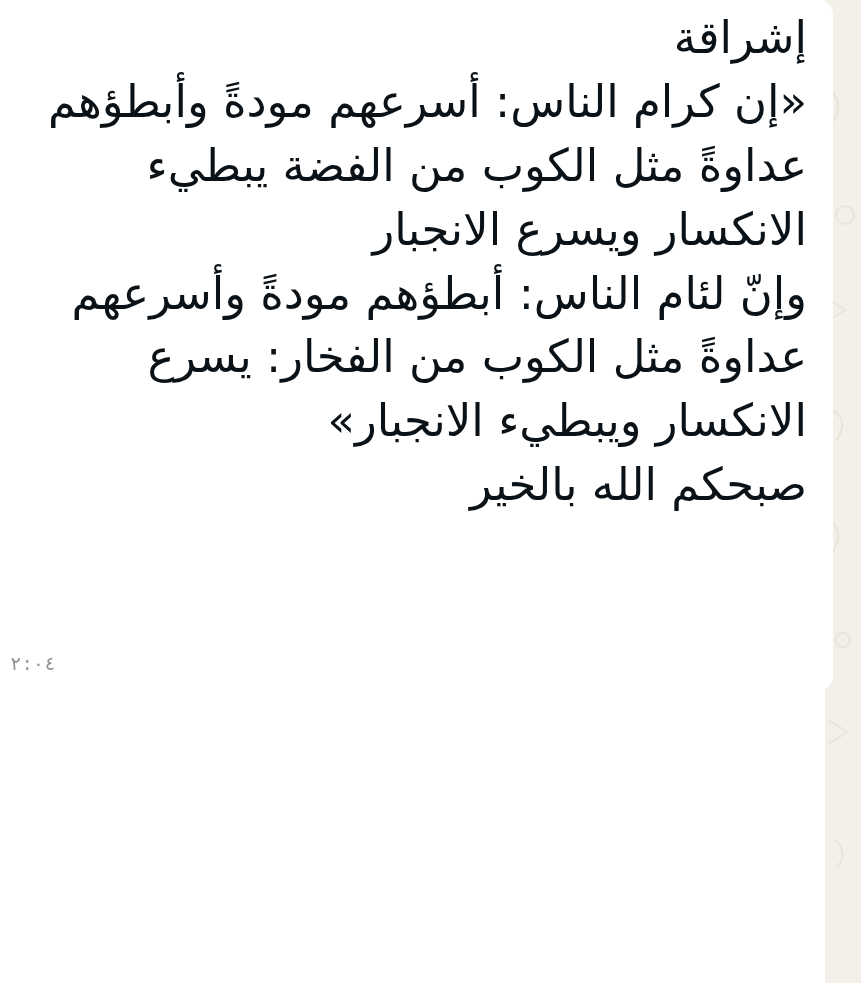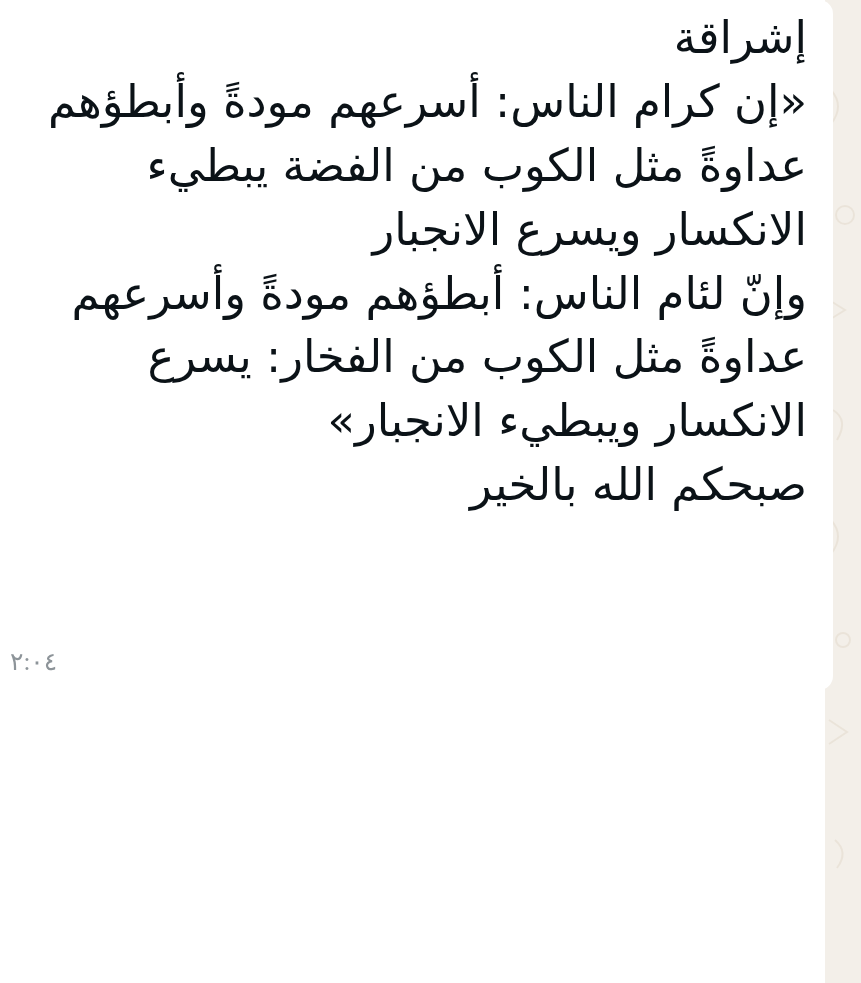--- a/index.html
+++ b/index.html
@@ -70,23 +70,23 @@
   .meta-row {
     position: absolute;
     left: 10px;
     bottom: 14px;
     display: flex;
     align-items: center;
     gap: 5px;
     direction: ltr;
   }
   .timestamp {
-    font-size: 25px;
+    font-size: 19px;
     color: #8d9499;
-    font-family: Liberation Serif, serif;
+    font-family: Liberation Mono, monospace;
   }
 </style>
 </head>
 <body>
 
 <div class="screen">
 
   <div class="edge-strip">
     <svg class="wallpaper-doodles" viewBox="0 0 36 983" preserveAspectRatio="none">
       <g fill="none" stroke="#e2d9cb" stroke-width="2">

